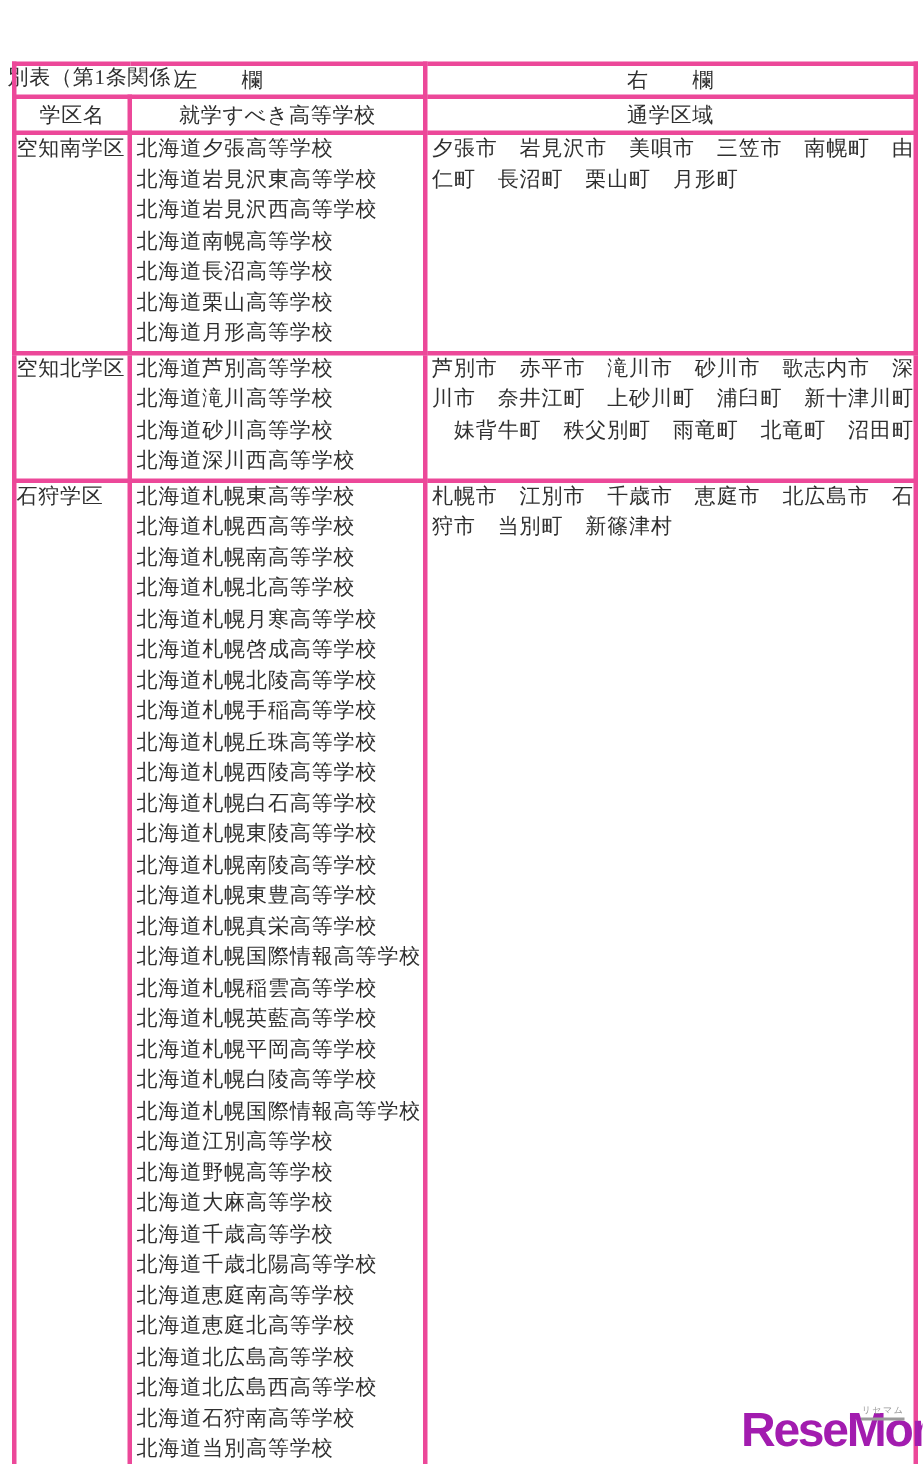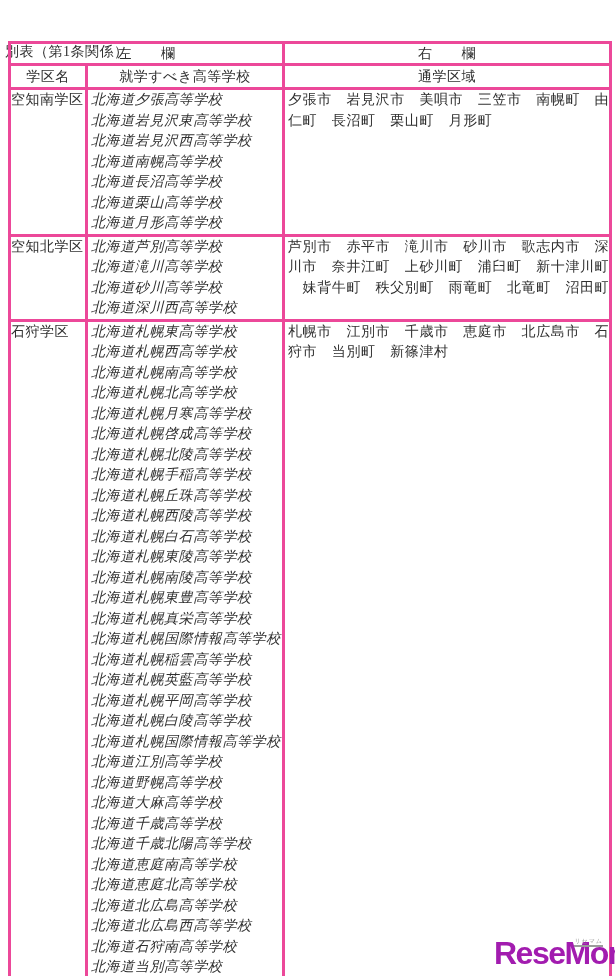--- a/index.html
+++ b/index.html
@@ -49,21 +49,20 @@
   .cell-name {
     padding: 0 2px;
     line-height: 20.5px;
     white-space: nowrap;
   }
   .cell-schools .school-line {
     line-height: 20.5px;
     padding-left: 3px;
     white-space: nowrap;
     letter-spacing: 0.6px;
-    font-style: italic;
   }
   .cell-area .area-line {
     line-height: 20.5px;
     padding-left: 3px;
     white-space: pre;
     letter-spacing: 0.6px;
   }
   tr.partial-row td {
     height: 6px;
     border-bottom: none;

